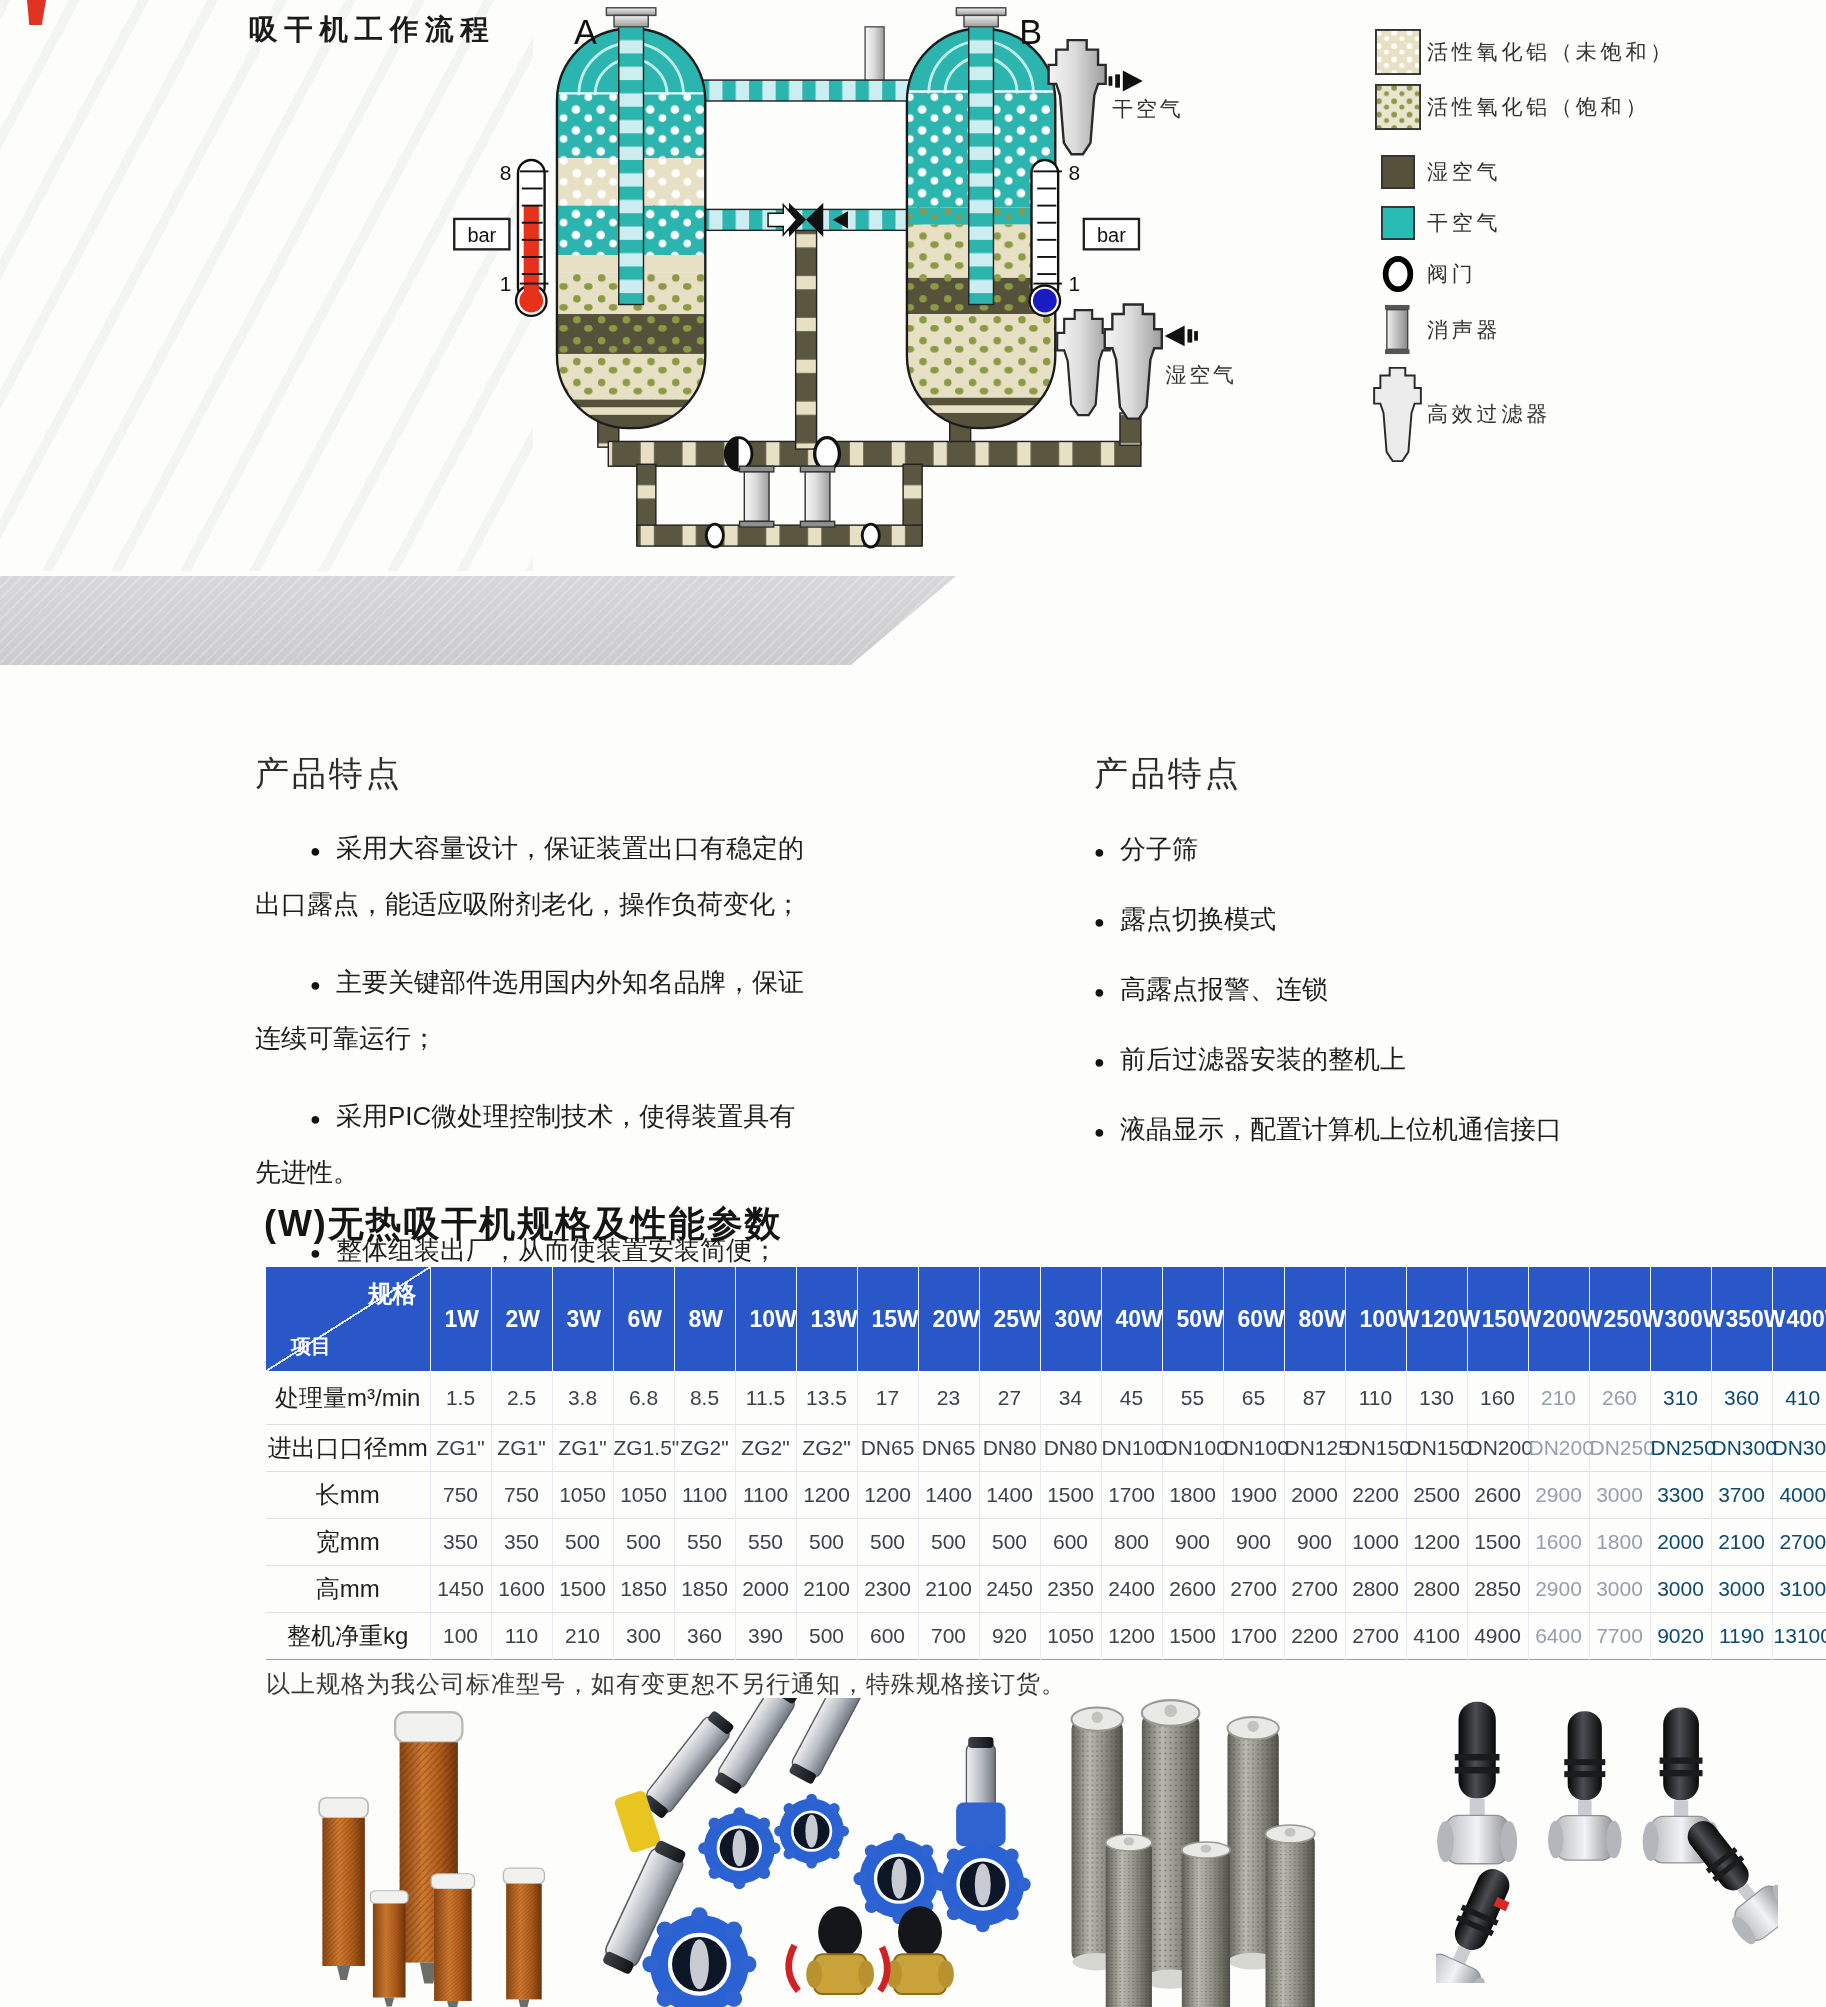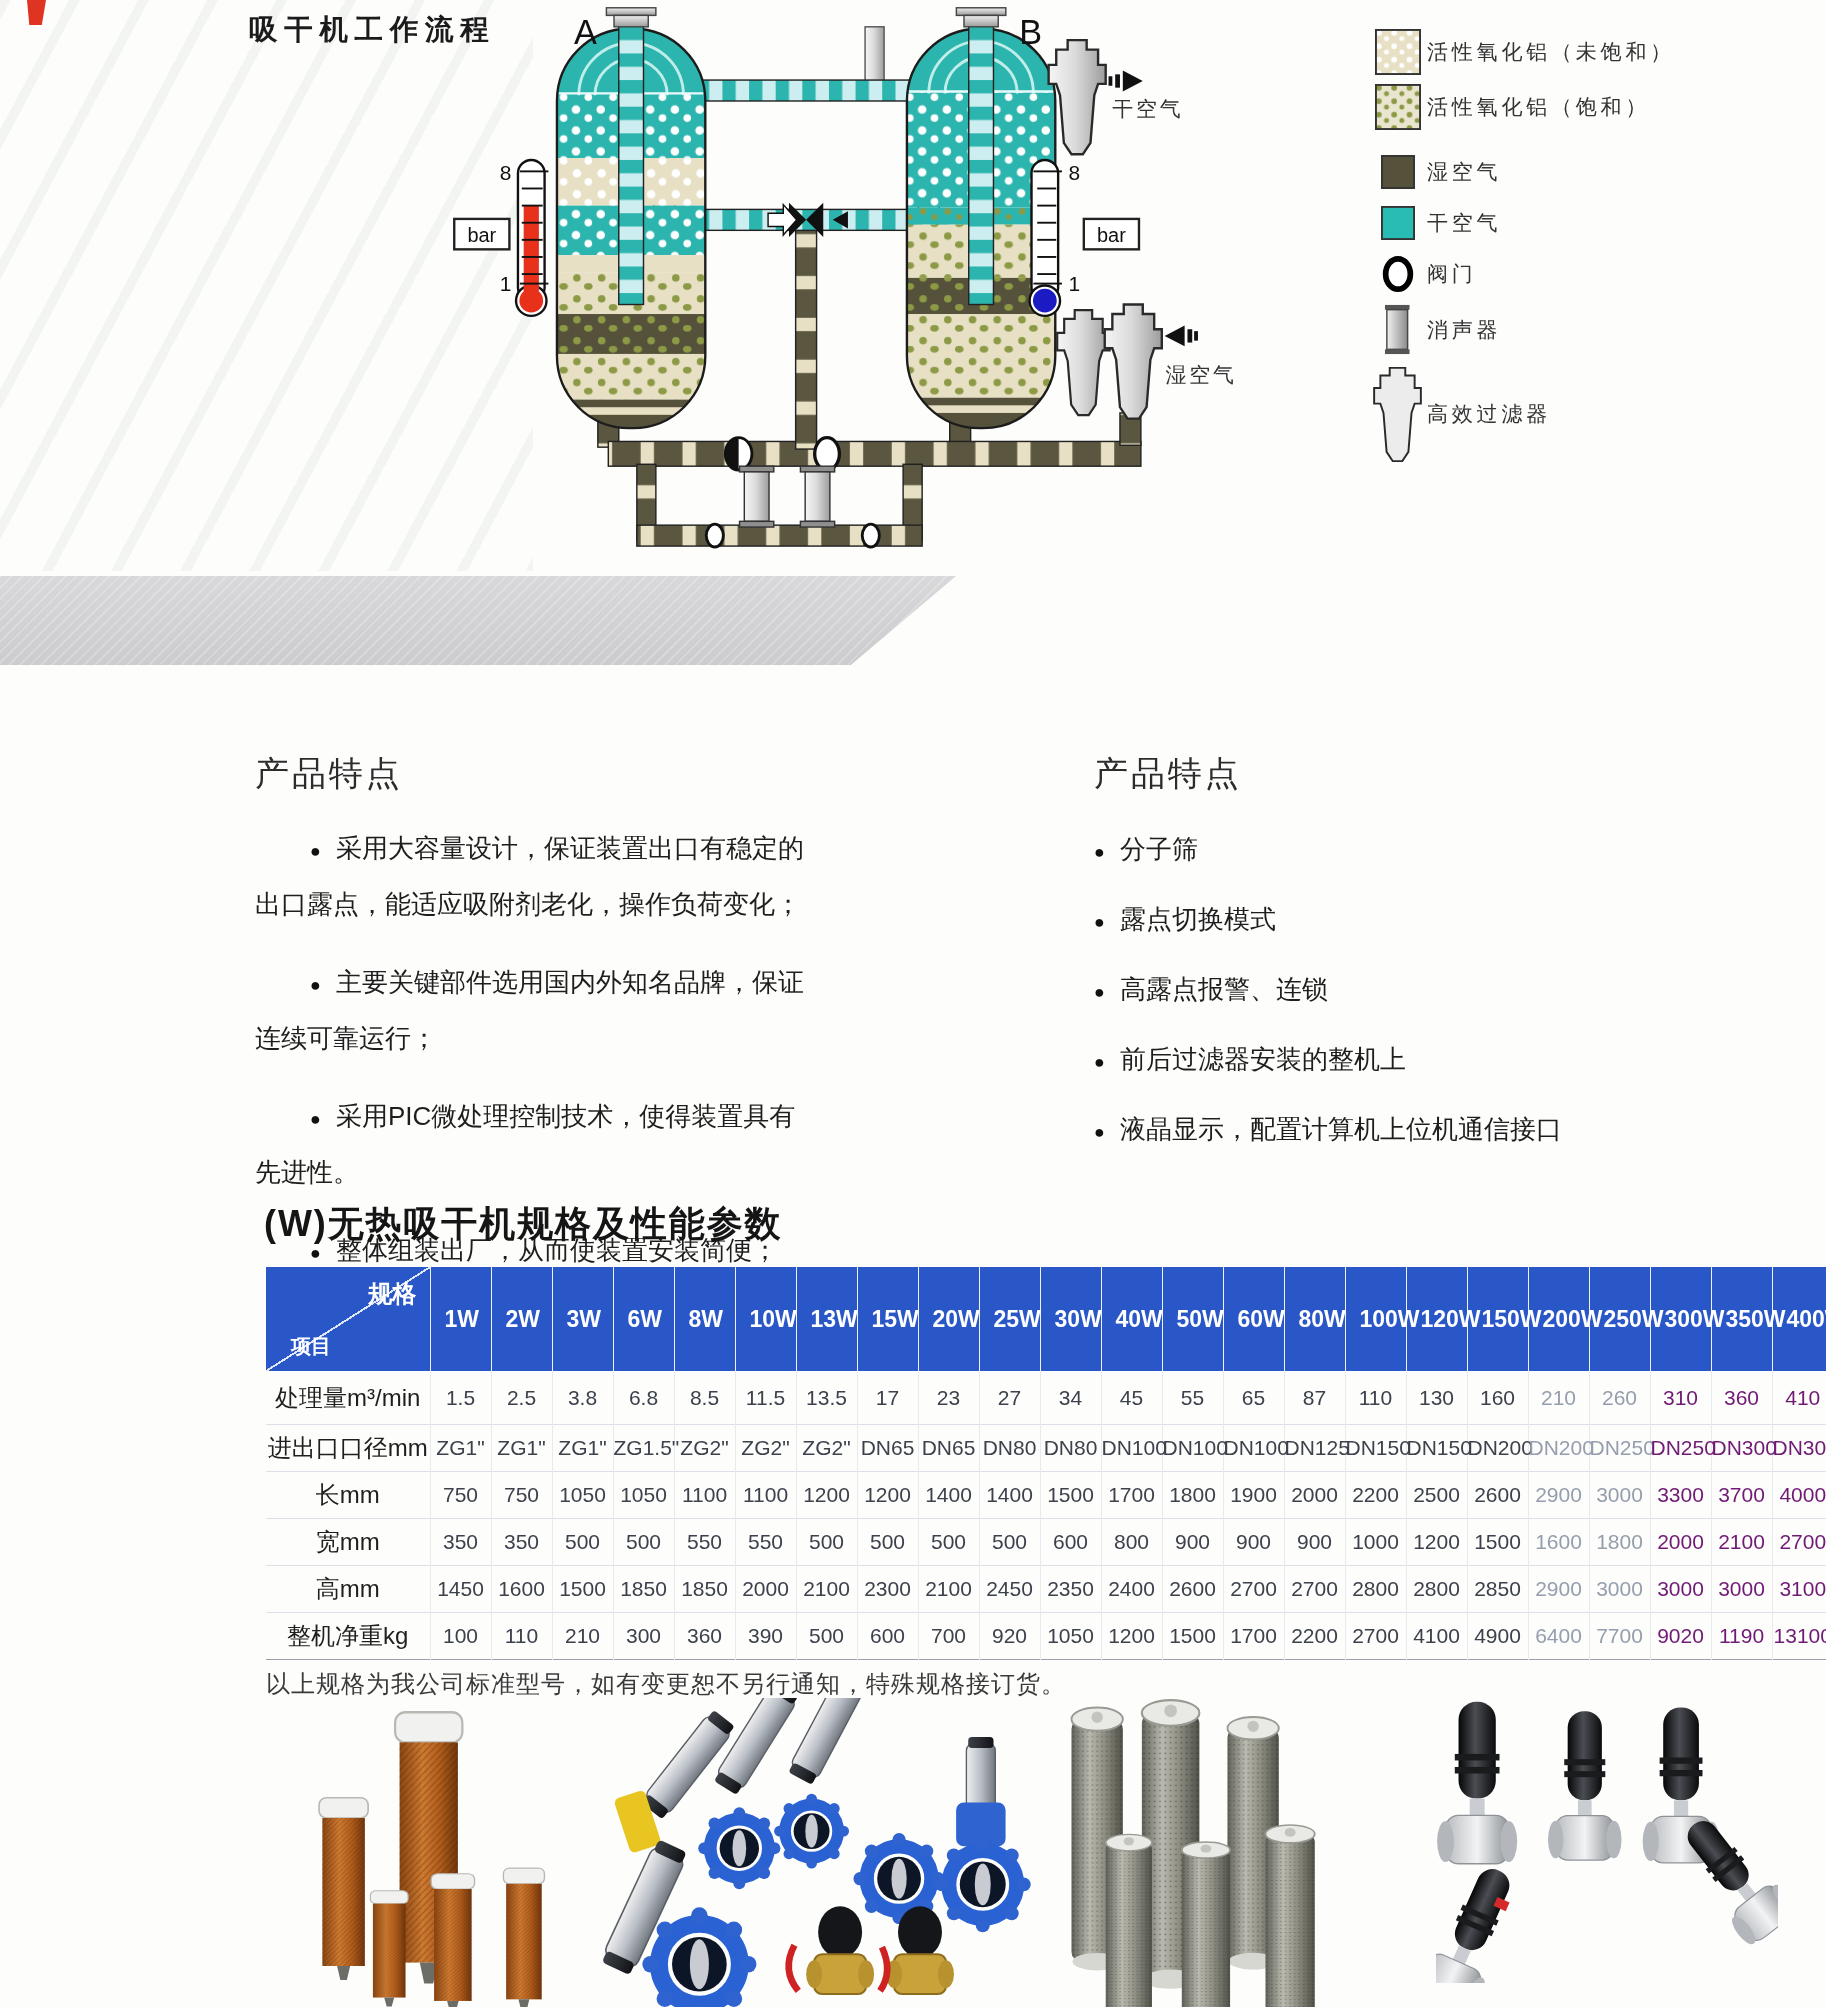--- a/index.html
+++ b/index.html
@@ -36,21 +36,21 @@
   thead th:first-child{border-left:none;}
   th.corner{position:relative;background:
       linear-gradient(to bottom right,transparent 49.5%,rgba(255,255,255,.85) 49.5% 50.6%,transparent 50.6%),#2a57c8;}
   th.corner .c-top{position:absolute;right:13.3px;top:11.4px;font-size:24px;}
   th.corner .c-bot{position:absolute;left:25px;bottom:11.4px;font-size:20px;}
   tbody td{height:46px;text-align:center;font-size:21px;color:#3c414b;border-top:1px solid #dde1e7;border-left:1px solid #e7eaef;padding:0;}
   tbody tr:first-child td{border-top:none;height:53px;}
   tbody td:first-child{font-size:24px;color:#1f1f1f;border-left:none;}
   table{border-bottom:1.9px solid #9aa0a8;}
   tbody td:nth-child(n+20){color:#959ead;}
-  tbody td:nth-child(n+22){color:#701a75;}
+  tbody td:nth-child(n+22){color:#0c4a6e;}
   #table-note{left:266px;top:1624px;font-size:24px;color:#3a3a3a;letter-spacing:1px;margin-top:44px;}
   svg text{font-family:"Liberation Sans","DejaVu Sans",sans-serif;}
 </style>
 </head>
 <body>
 
 <div class="abs" id="corner-mark"></div>
 <div class="abs" id="streaks"></div>
 
 <div class="abs" id="page-title">吸干机工作流程</div>

